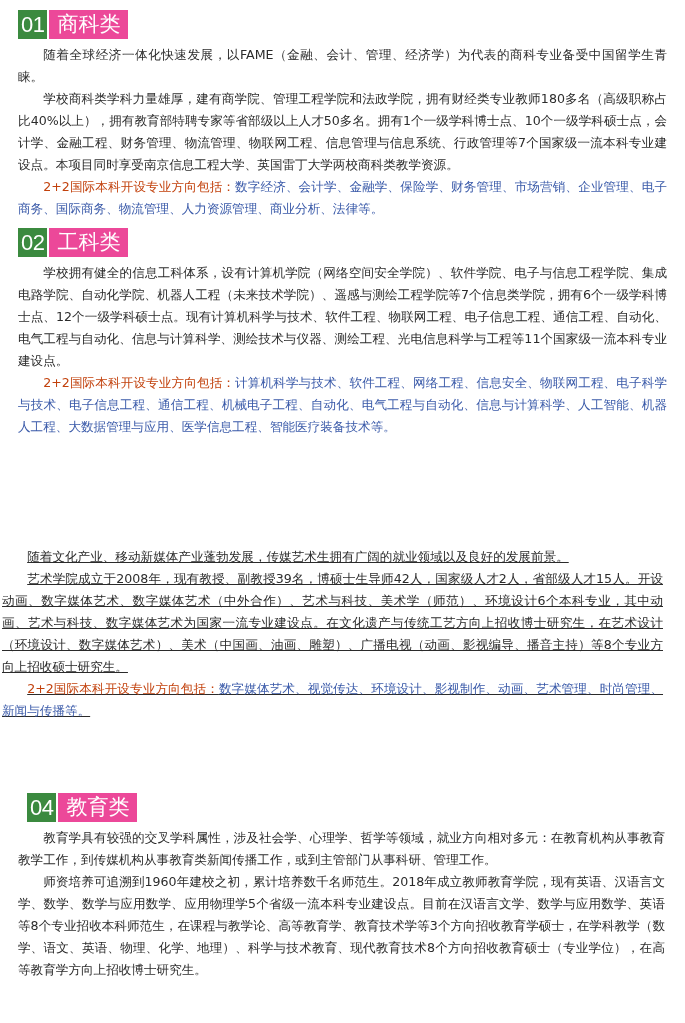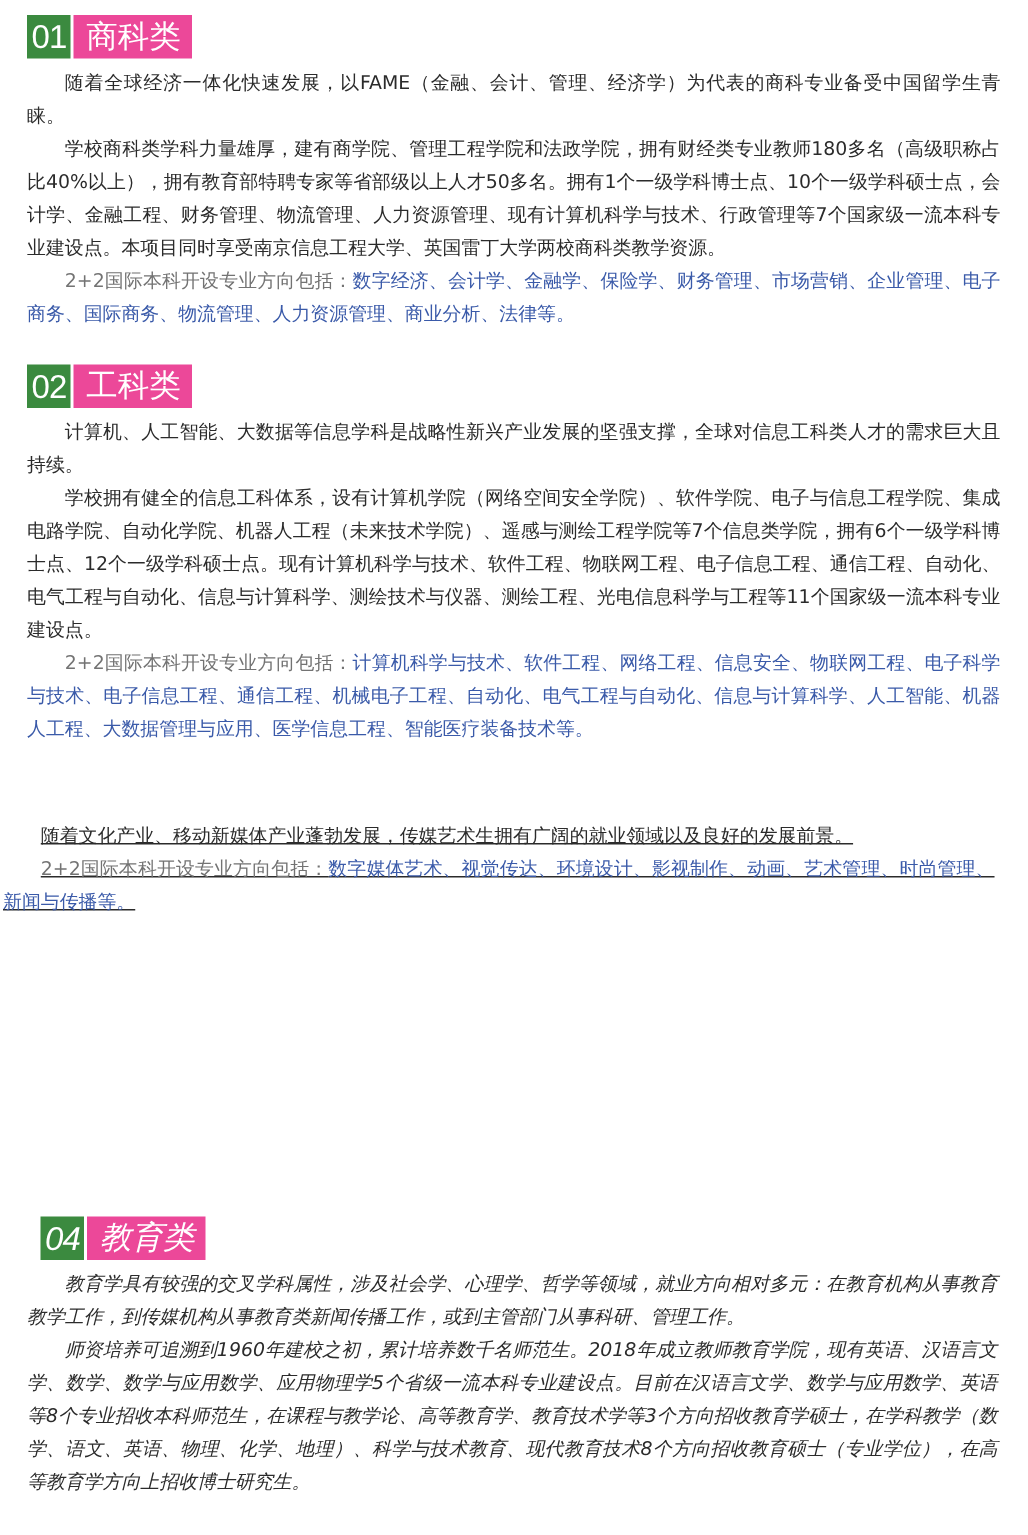--- a/index.html
+++ b/index.html
@@ -13,61 +13,61 @@
   .num {
     background: #3b8a3f; color: #ffffff; font-size: 22px; line-height: 29px;
     padding: 0 3px; font-family: "Liberation Sans", sans-serif; letter-spacing: -0.5px;
   }
   .ttl {
     background: #ec4899; color: #ffffff; font-size: 21px; line-height: 29px;
     padding: 0 8px; margin-left: 2px;
   }
   .body { margin-top: 5px; padding: 0 18px 0 18px; }
   p { margin: 0; font-size: 12.6px; line-height: 22px; text-align: justify; text-indent: 2em; }
-  .lead { color: #737373; }
+  .lead { color: #c2410c; }
   .majors { color: #3a5aa9; }
   .sec-1 { top: 10px; }
-  .sec-2 { top: 243px; }
+  .sec-2 { top: 228px; }
   .sec-3 { top: 541px; }
-  .sec-4 { top: 811px; font-style: italic; }
+  .sec-4 { top: 793px; }
   .sec-1 .hdr, .sec-2 .hdr, .sec-3 .hdr { margin-left: 18px; }
   .sec-4 .hdr { margin-left: 27px; }
   .sec-3 .body { padding-left: 2px; padding-right: 22px; text-decoration: underline; }
   .sec-4 .body { padding-right: 20px; }
 </style>
 </head>
 <body>
 
 <div class="section sec-1">
   <div class="hdr">
     <span class="num">01</span>
     <span class="ttl">商科类</span>
   </div>
   <div class="body">
     <p>随着全球经济一体化快速发展，以FAME（金融、会计、管理、经济学）为代表的商科专业备受中国留学生青睐。</p>
-    <p>学校商科类学科力量雄厚，建有商学院、管理工程学院和法政学院，拥有财经类专业教师180多名（高级职称占比40%以上），拥有教育部特聘专家等省部级以上人才50多名。拥有1个一级学科博士点、10个一级学科硕士点，会计学、金融工程、财务管理、物流管理、人力资源管理、现有计算机科学与技术、行政管理等7个国家级一流本科专业建设点。本项目同时享受南京信息工程大学、英国雷丁大学两校商科类教学资源。</p>
+    <p>学校商科类学科力量雄厚，建有商学院、管理工程学院和法政学院，拥有财经类专业教师180多名（高级职称占比40%以上），拥有教育部特聘专家等省部级以上人才50多名。拥有1个一级学科博士点、10个一级学科硕士点，会计学、金融工程、财务管理、物流管理、物联网工程、信息管理与信息系统、行政管理等7个国家级一流本科专业建设点。本项目同时享受南京信息工程大学、英国雷丁大学两校商科类教学资源。</p>
     <p><span class="lead">2+2国际本科开设专业方向包括：</span><span class="majors">数字经济、会计学、金融学、保险学、财务管理、市场营销、企业管理、电子商务、国际商务、物流管理、人力资源管理、商业分析、法律等。</span></p>
   </div>
 </div>
 
 <div class="section sec-2">
   <div class="hdr">
     <span class="num">02</span>
     <span class="ttl">工科类</span>
   </div>
   <div class="body">
-    <p>计算机、人工智能、大数据等信息学科是战略性新兴产业发展的坚强支撑，全球对信息工科类人才的需求巨大且持续。</p>
     <p>学校拥有健全的信息工科体系，设有计算机学院（网络空间安全学院）、软件学院、电子与信息工程学院、集成电路学院、自动化学院、机器人工程（未来技术学院）、遥感与测绘工程学院等7个信息类学院，拥有6个一级学科博士点、12个一级学科硕士点。现有计算机科学与技术、软件工程、物联网工程、电子信息工程、通信工程、自动化、电气工程与自动化、信息与计算科学、测绘技术与仪器、测绘工程、光电信息科学与工程等11个国家级一流本科专业建设点。</p>
     <p><span class="lead">2+2国际本科开设专业方向包括：</span><span class="majors">计算机科学与技术、软件工程、网络工程、信息安全、物联网工程、电子科学与技术、电子信息工程、通信工程、机械电子工程、自动化、电气工程与自动化、信息与计算科学、人工智能、机器人工程、大数据管理与应用、医学信息工程、智能医疗装备技术等。</span></p>
   </div>
 </div>
 
 <div class="section sec-3">
   <div class="body">
     <p>随着文化产业、移动新媒体产业蓬勃发展，传媒艺术生拥有广阔的就业领域以及良好的发展前景。</p>
+    <p>艺术学院成立于2008年，现有教授、副教授39名，博硕士生导师42人，国家级人才2人，省部级人才15人。开设动画、数字媒体艺术、数字媒体艺术（中外合作）、艺术与科技、美术学（师范）、环境设计6个本科专业，其中动画、艺术与科技、数字媒体艺术为国家一流专业建设点。在文化遗产与传统工艺方向上招收博士研究生，在艺术设计（环境设计、数字媒体艺术）、美术（中国画、油画、雕塑）、广播电视（动画、影视编导、播音主持）等8个专业方向上招收硕士研究生。</p>
     <p><span class="lead">2+2国际本科开设专业方向包括：</span><span class="majors">数字媒体艺术、视觉传达、环境设计、影视制作、动画、艺术管理、时尚管理、新闻与传播等。</span></p>
   </div>
 </div>
 
 <div class="section sec-4">
   <div class="hdr">
     <span class="num">04</span>
     <span class="ttl">教育类</span>
   </div>
   <div class="body">

